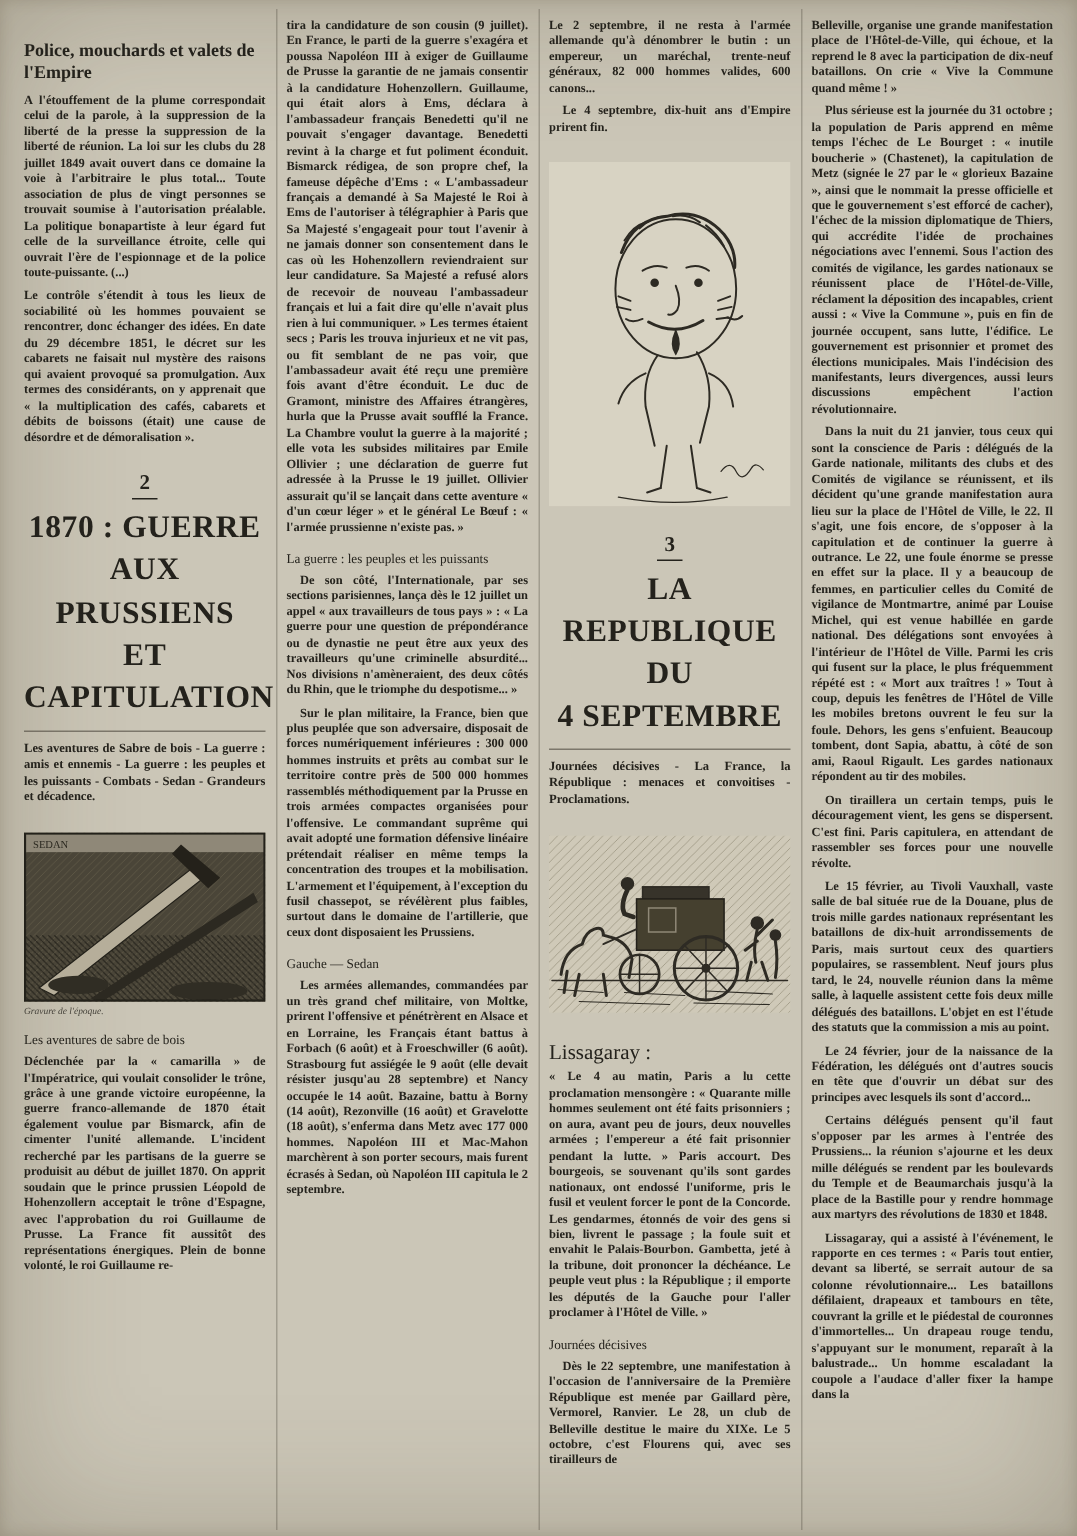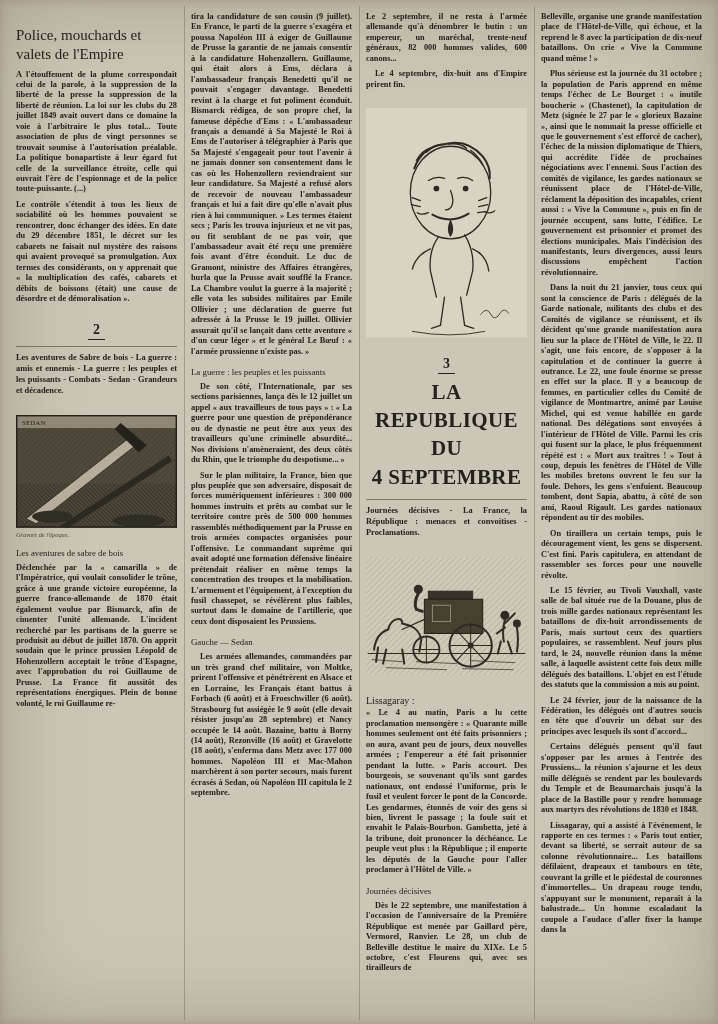--- a/index.html
+++ b/index.html
@@ -8,44 +8,49 @@
     background:#cbc6b7;
     box-shadow:inset 0 0 90px rgba(80,70,45,.30), inset 0 0 10px rgba(80,70,45,.22);
     padding:12px 16px 6px;
     display:flex;gap:14px;
     font-family:"Liberation Serif",serif;color:#24221c;
   }
   .col{flex:1 1 0;min-width:0;position:relative;}
   .col + .col::before{content:"";position:absolute;left:-7.5px;top:-6px;bottom:-2px;width:1px;background:rgba(75,70,58,.32);}
   .col--first{padding-top:14px;}
 
-  .head{font-size:15px;font-weight:normal;line-height:1.25;margin:0 0 6px;}
+  .head{font-size:12px;font-weight:bold;line-height:1.25;margin:0 0 6px;}
   .p{font-size:8.3px;line-height:1.26;text-align:justify;margin:0 0 5px;text-indent:9px;font-weight:bold;}
   .p--noindent{text-indent:0;}
   .subhead{font-size:8.8px;font-weight:normal;margin:10px 0 5px;}
   .section-num{text-align:center;margin:16px 0 2px;}
   .section-num span{display:inline-block;font-size:14px;font-weight:bold;border-bottom:1.4px solid #24221c;padding:0 5px 1px;}
   .section-title{font-size:21px;font-weight:bold;text-align:center;line-height:1.35;letter-spacing:.4px;white-space:pre-line;margin:4px 0 8px;}
   .rule{border:0;border-top:1px solid rgba(60,55,45,.55);margin:6px 0;}
   .lede{font-size:8.4px;font-weight:bold;line-height:1.3;text-align:justify;margin:0 0 11px;}
   .figure{margin:18px 0 3px;text-decoration:underline;}
   .figure svg{display:block;width:100%;height:auto;}
   .figcaption{font-size:6.3px;font-style:italic;color:#45423a;margin:2px 0 7px;}
-  .speaker{font-size:10px;margin:20px 0 2px;}
+  .speaker{font-size:14px;margin:20px 0 2px;}
 </style>
 </head>
 <body>
 
 <div class="page">
 
   <div class="col col--first">
     <div class="head">Police, mouchards et valets de l'Empire</div>
     <p class="p p--noindent">A l'étouffement de la plume correspondait celui de la parole, à la suppression de la liberté de la presse la suppression de la liberté de réunion. La loi sur les clubs du 28 juillet 1849 avait ouvert dans ce domaine la voie à l'arbitraire le plus total... Toute association de plus de vingt personnes se trouvait soumise à l'autorisation préalable. La politique bonapartiste à leur égard fut celle de la surveillance étroite, celle qui ouvrait l'ère de l'espionnage et de la police toute-puissante. (...)</p>
     <p class="p p--noindent">Le contrôle s'étendit à tous les lieux de sociabilité où les hommes pouvaient se rencontrer, donc échanger des idées. En date du 29 décembre 1851, le décret sur les cabarets ne faisait nul mystère des raisons qui avaient provoqué sa promulgation. Aux termes des considérants, on y apprenait que « la multiplication des cafés, cabarets et débits de boissons (était) une cause de désordre et de démoralisation ».</p>
     <div class="section-num"><span>2</span></div>
+    <div class="section-title">1870 : GUERRE
+AUX
+PRUSSIENS
+ET
+CAPITULATION</div>
     <hr class="rule">
     <div class="lede">Les aventures de Sabre de bois - La guerre : amis et ennemis - La guerre : les peuples et les puissants - Combats - Sedan - Grandeurs et décadence.</div>
     <div class="figure">
       <svg viewBox="0 0 160 112" xmlns="http://www.w3.org/2000/svg">
         <defs>
           <pattern id="hx1" width="5" height="5" patternUnits="userSpaceOnUse">
               <path d="M0 5 L5 0" stroke="#5e5846" stroke-width="0.6"></path>
             </pattern>
           <pattern id="hx1b" width="4" height="4" patternUnits="userSpaceOnUse">
               <path d="M0 0 L4 4" stroke="#2a271f" stroke-width="0.8"></path>

